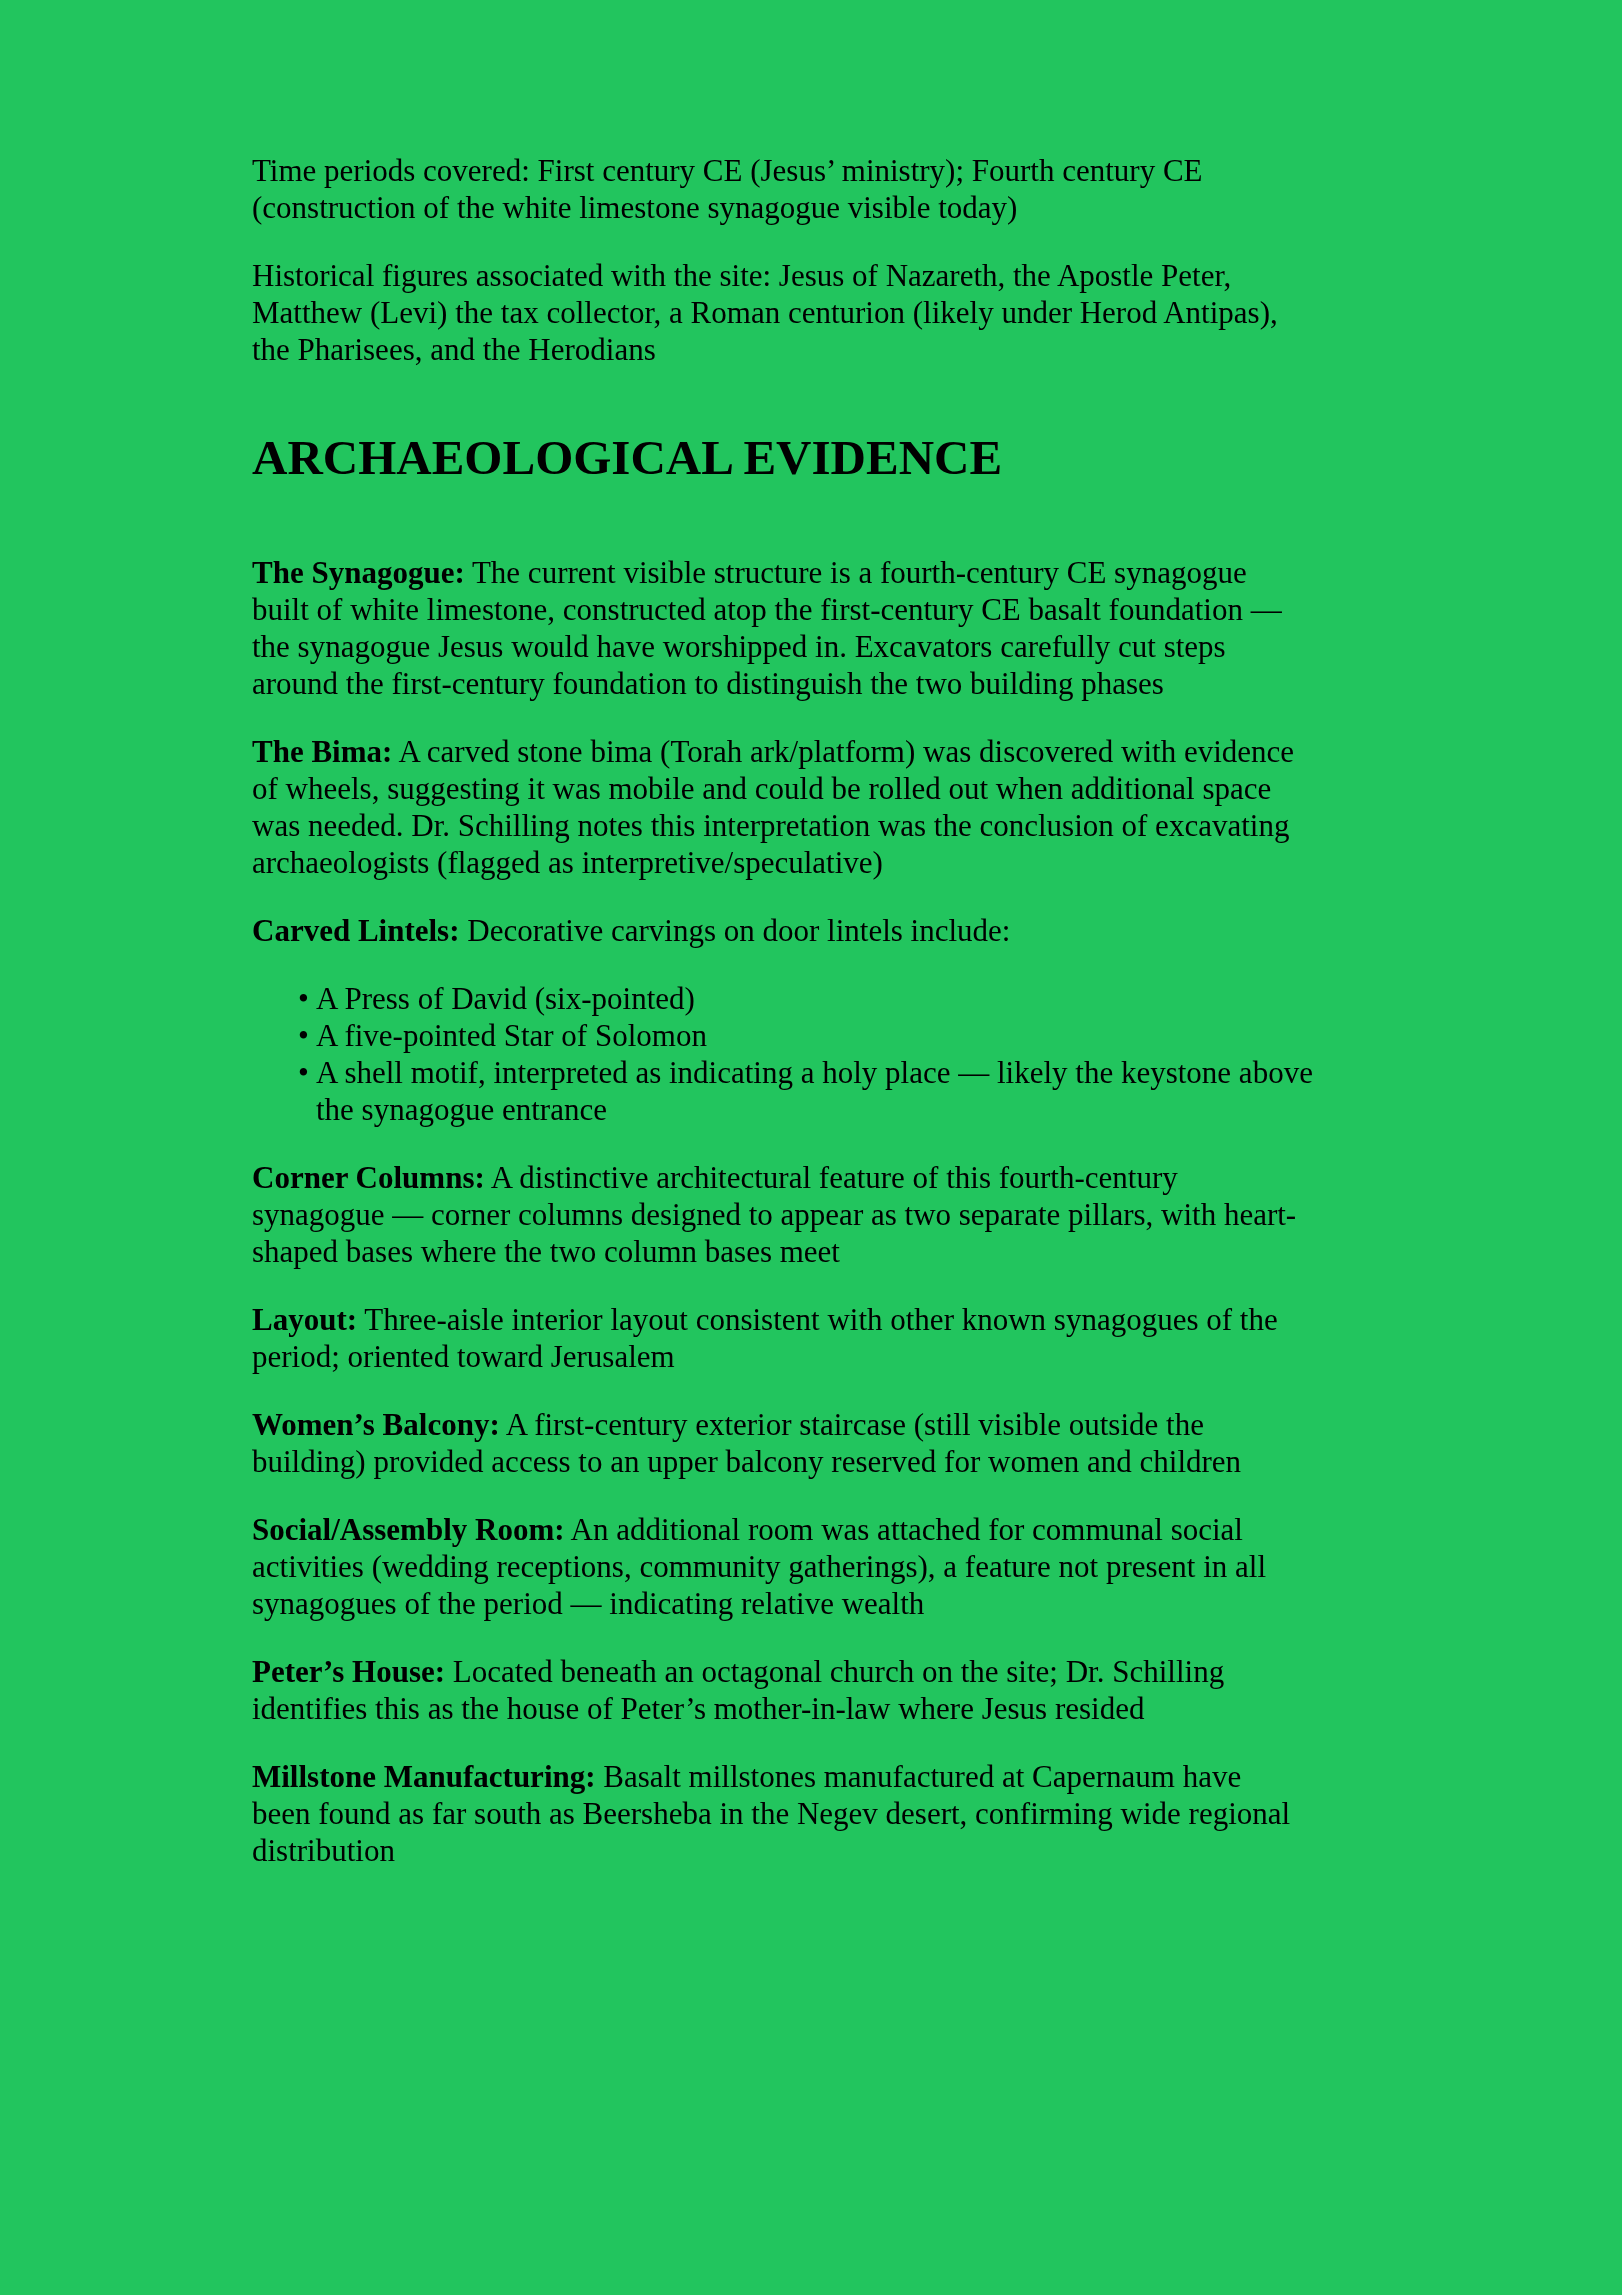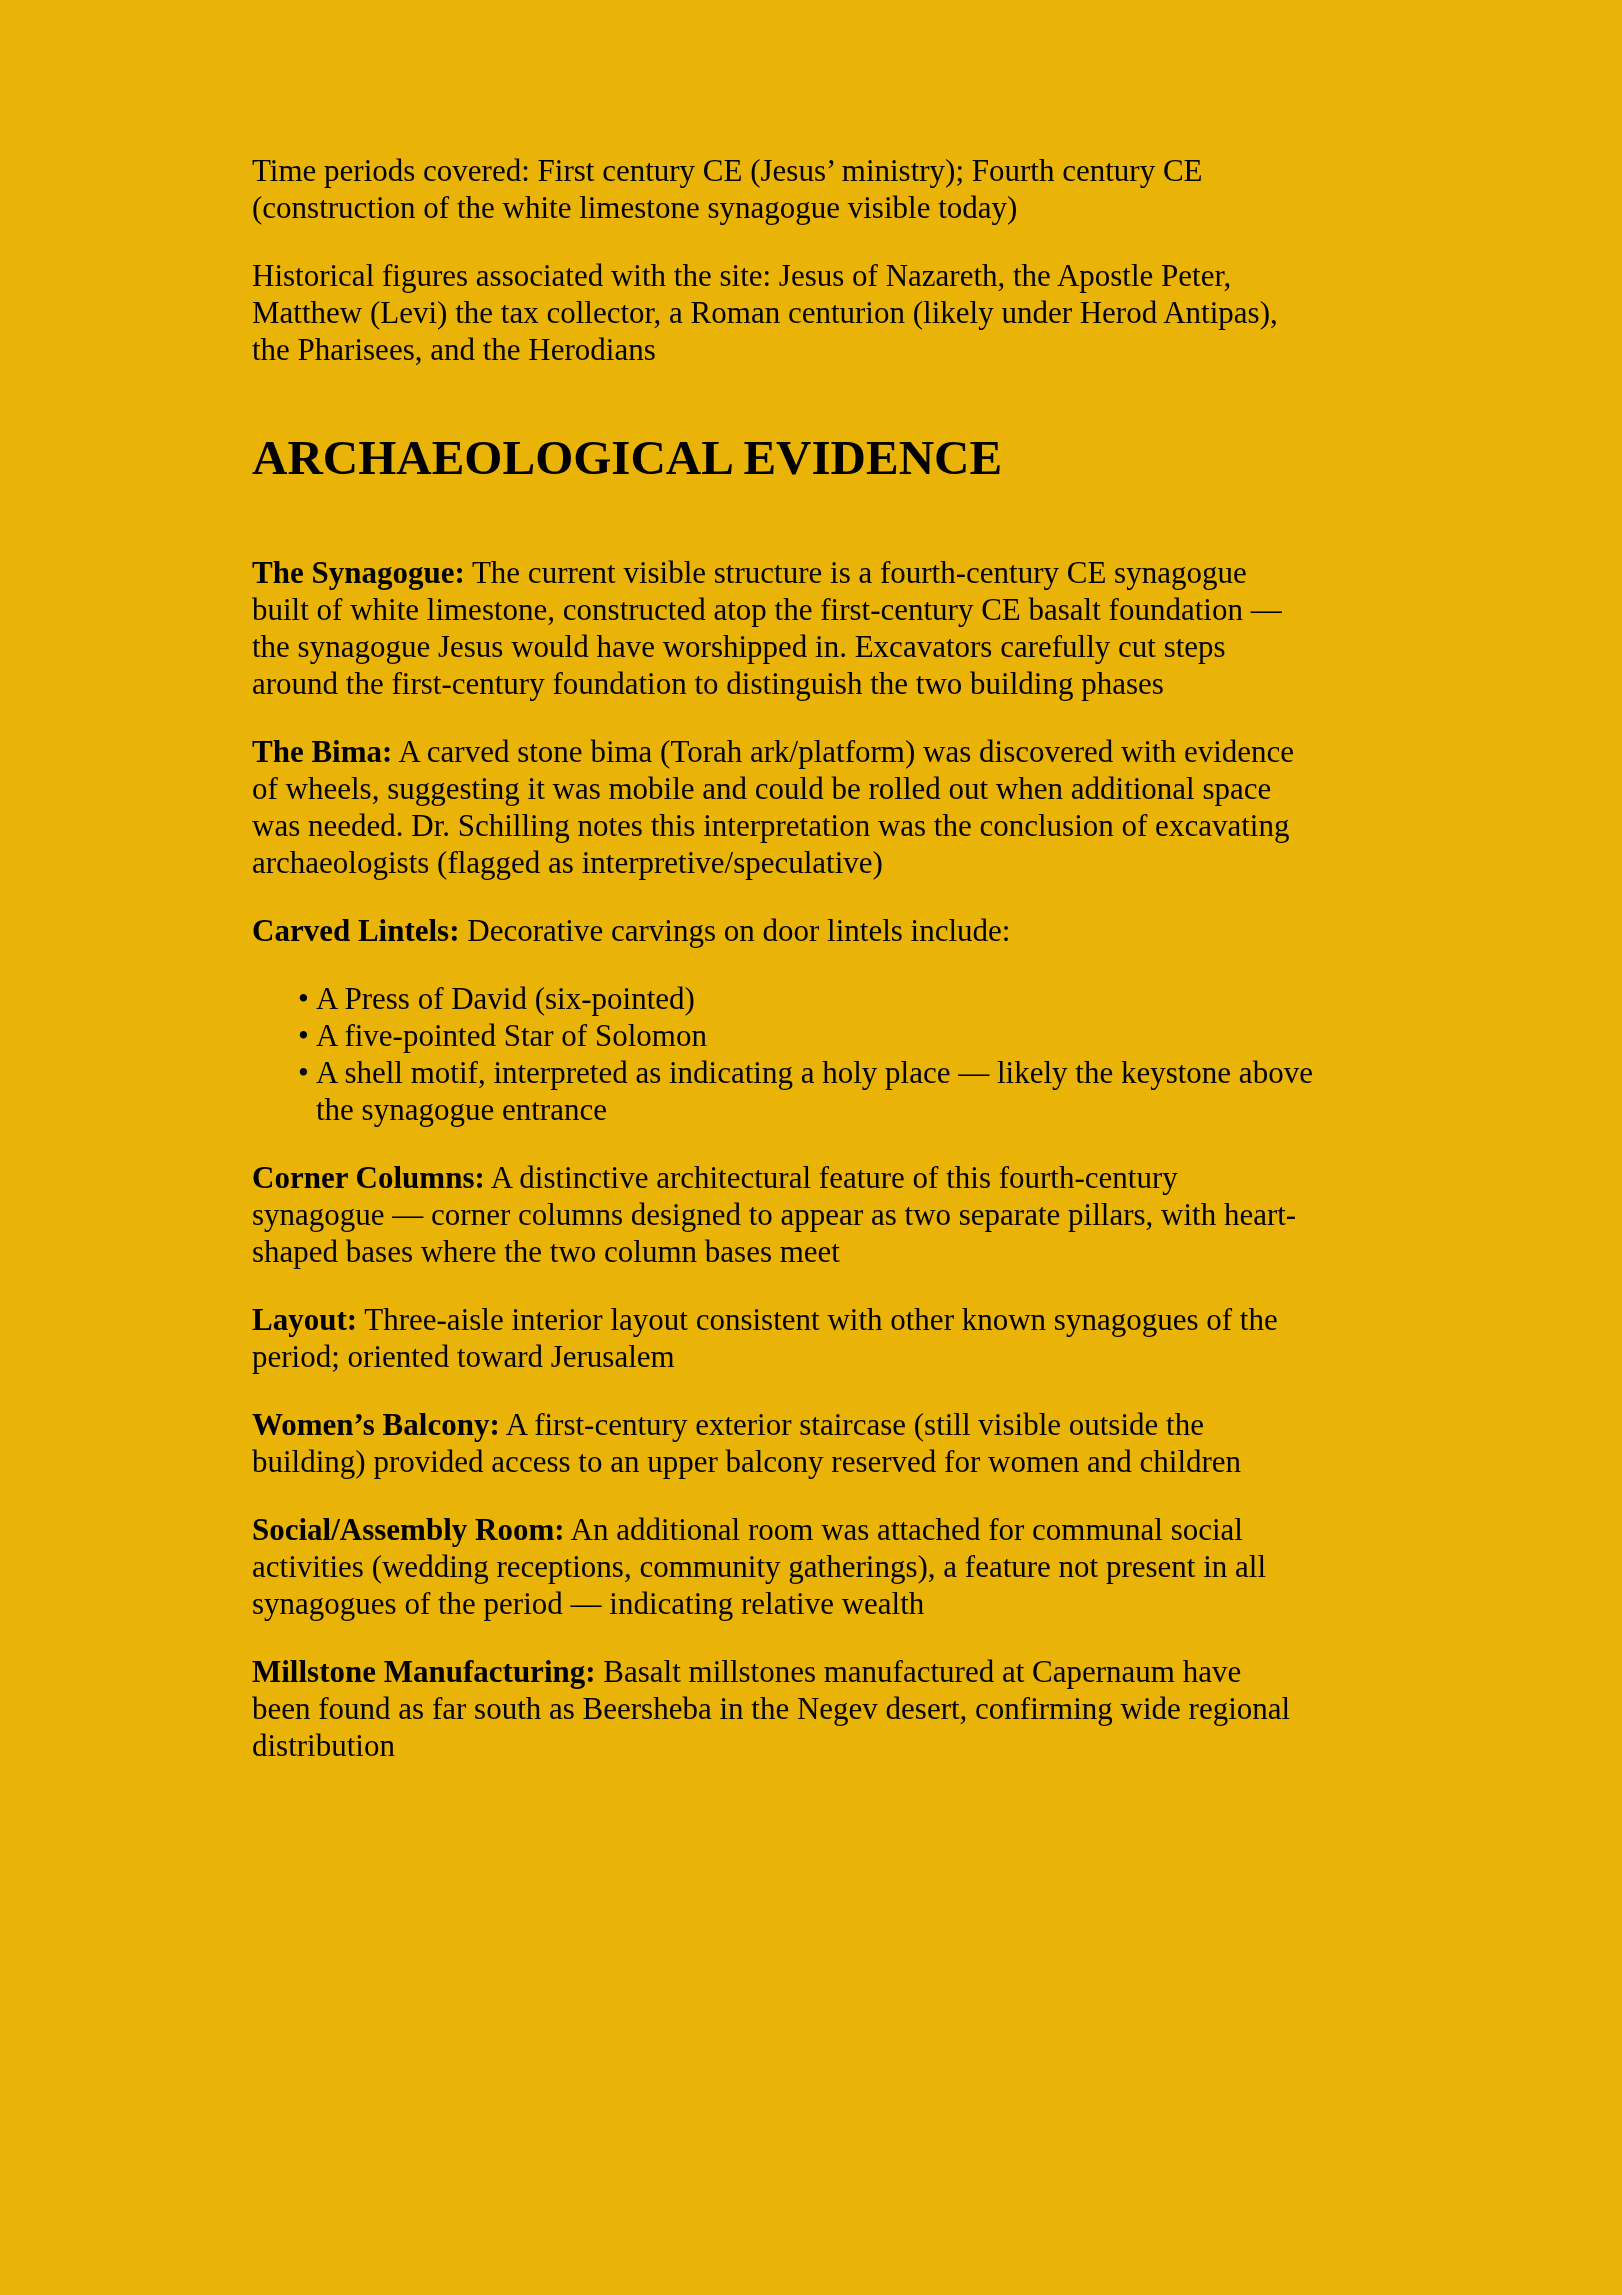--- a/index.html
+++ b/index.html
@@ -4,21 +4,21 @@
 <style>
   html, body {
     margin: 0;
     padding: 0;
     background: #ffffff;
   }
   .page {
     position: relative;
     width: 1623px;
     height: 2295px;
-    background: #eab308;
+    background: #22c55e;
     color: #000000;
     font-family: "Liberation Serif", "DejaVu Serif", serif;
     font-size: 31px;
     line-height: 37px;
     box-sizing: border-box;
     padding: 152px 236px 0 252px;
     overflow: hidden;
   }
   .par {
     margin: 0 0 31px 0;
@@ -98,20 +98,22 @@
   <p class="entry"><b class="lead">Layout:</b><span class="entry-text"> Three-aisle interior layout consistent with other known synagogues of the
 period; oriented toward Jerusalem</span></p>
 
   <p class="entry"><b class="lead">Women’s Balcony:</b><span class="entry-text"> A first-century exterior staircase (still visible outside the
 building) provided access to an upper balcony reserved for women and children</span></p>
 
   <p class="entry"><b class="lead">Social/Assembly Room:</b><span class="entry-text"> An additional room was attached for communal social
 activities (wedding receptions, community gatherings), a feature not present in all
 synagogues of the period — indicating relative wealth</span></p>
 
+  <p class="entry"><b class="lead">Peter’s House:</b><span class="entry-text"> Located beneath an octagonal church on the site; Dr. Schilling
+identifies this as the house of Peter’s mother-in-law where Jesus resided</span></p>
 
   <p class="entry"><b class="lead">Millstone Manufacturing:</b><span class="entry-text"> Basalt millstones manufactured at Capernaum have
 been found as far south as Beersheba in the Negev desert, confirming wide regional
 distribution</span></p>
 
 
 </div>
 
 
 </body></html>

